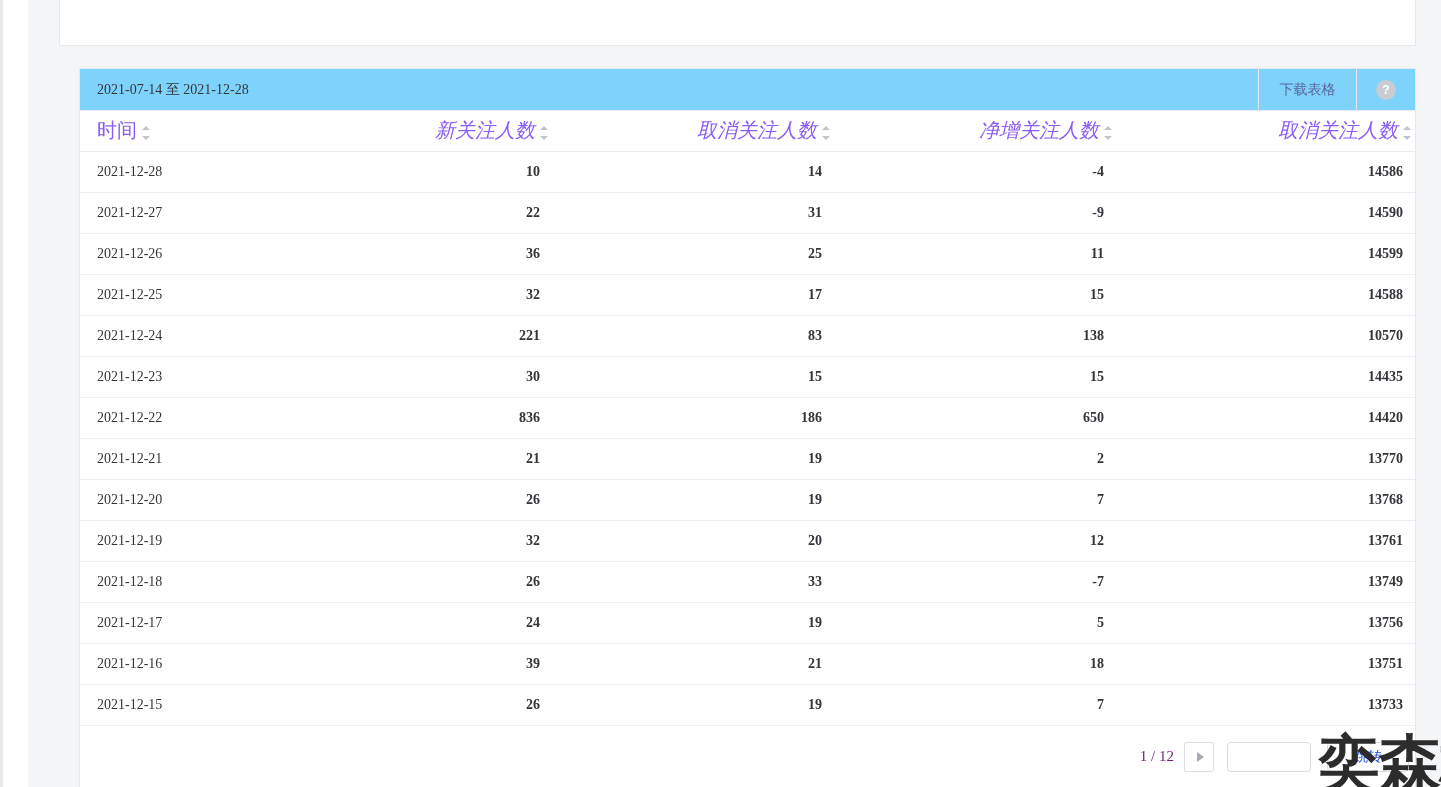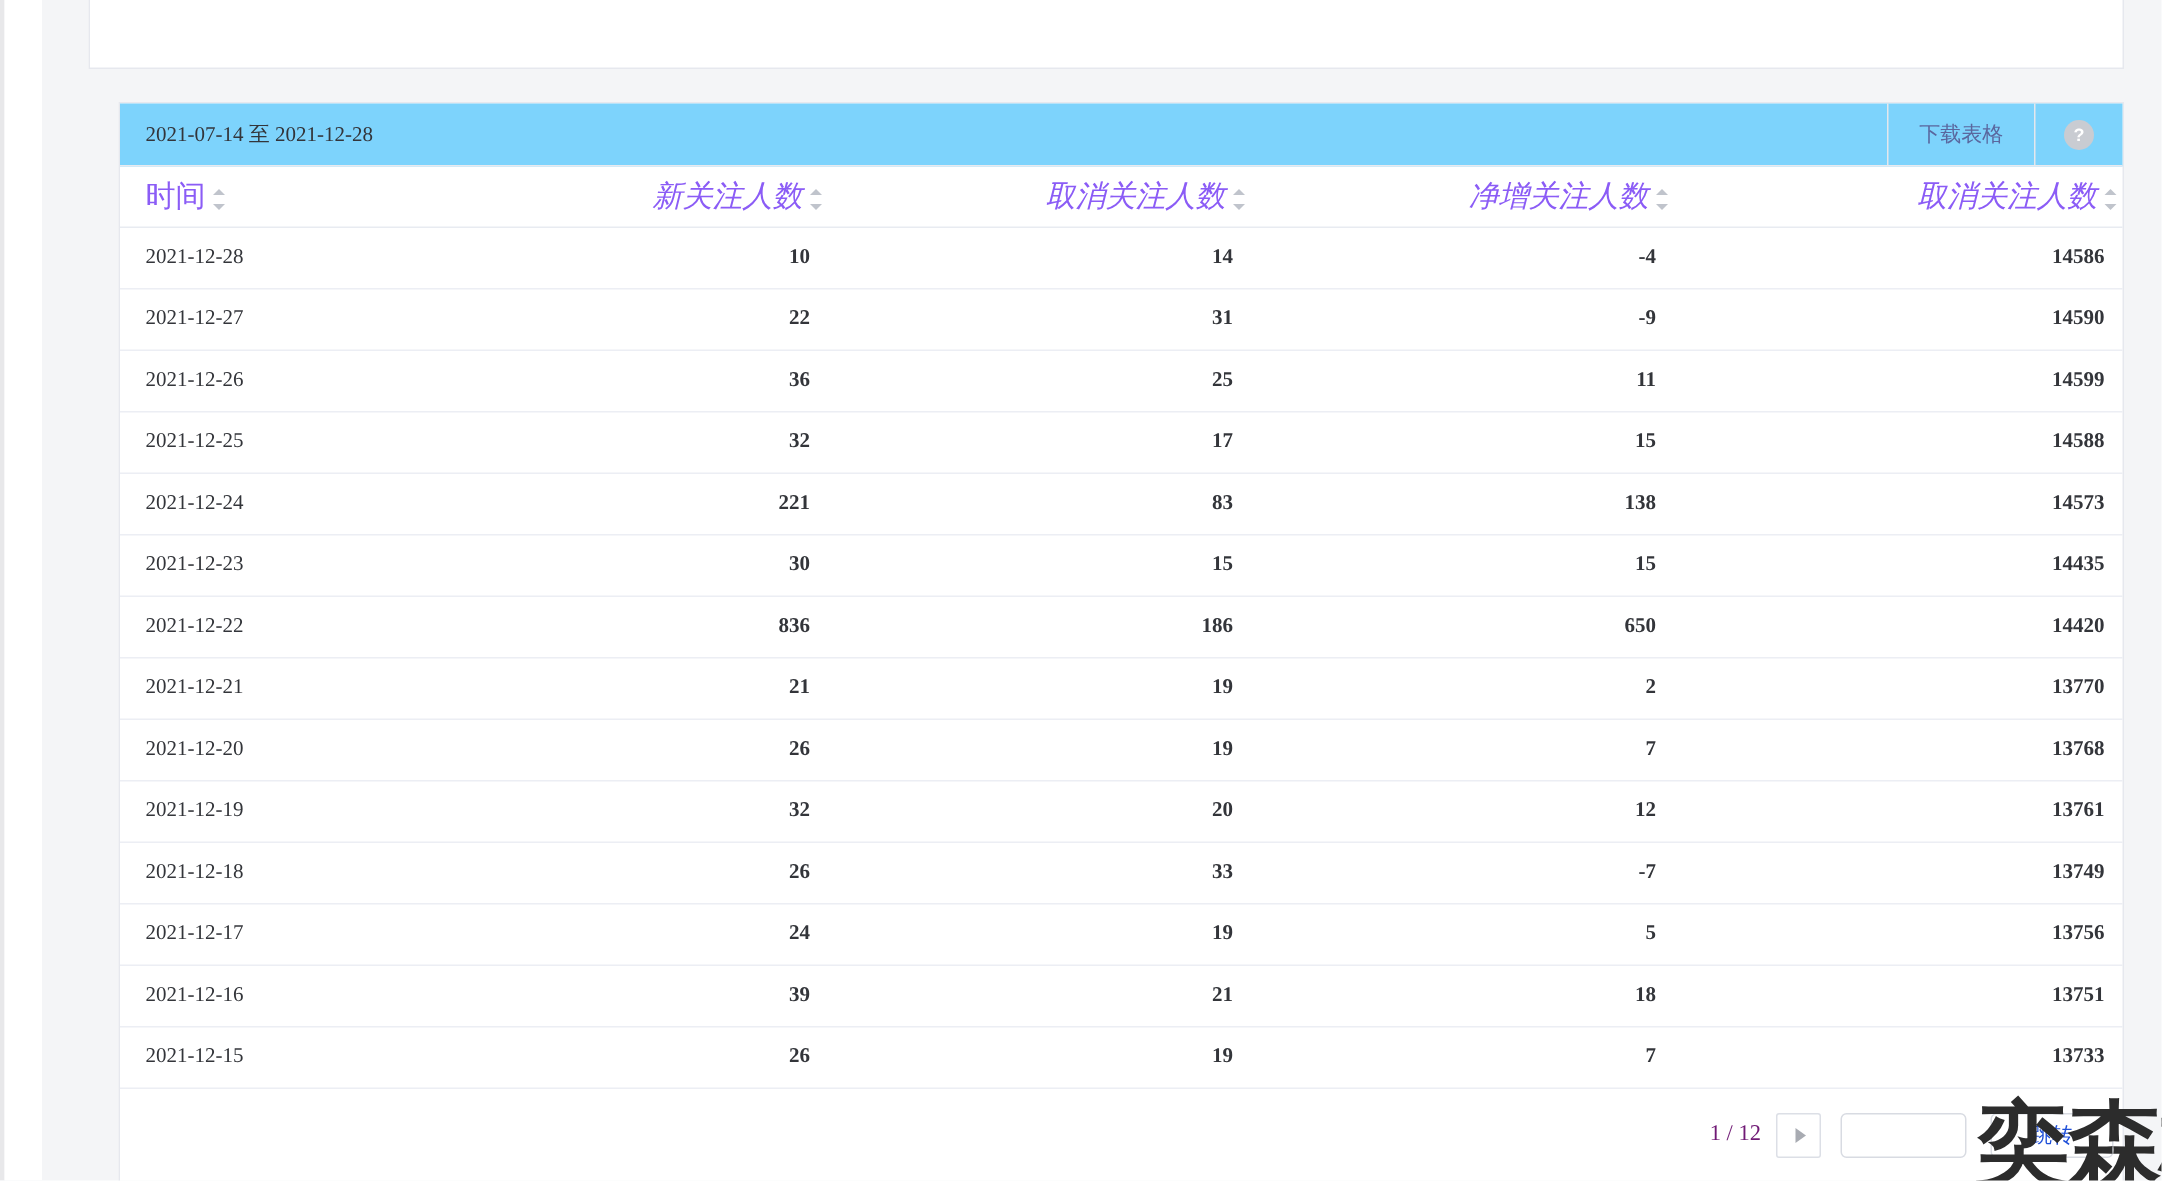--- a/index.html
+++ b/index.html
@@ -202,21 +202,21 @@
             <td class="num">32</td>
             <td class="num">17</td>
             <td class="num">15</td>
             <td class="num">14588</td>
           </tr>
           <tr>
             <td class="first">2021-12-24</td>
             <td class="num">221</td>
             <td class="num">83</td>
             <td class="num">138</td>
-            <td class="num">14573</td>
+            <td class="num">10570</td>
           </tr>
           <tr>
             <td class="first">2021-12-23</td>
             <td class="num">30</td>
             <td class="num">15</td>
             <td class="num">15</td>
             <td class="num">14435</td>
           </tr>
           <tr>
             <td class="first">2021-12-22</td>

